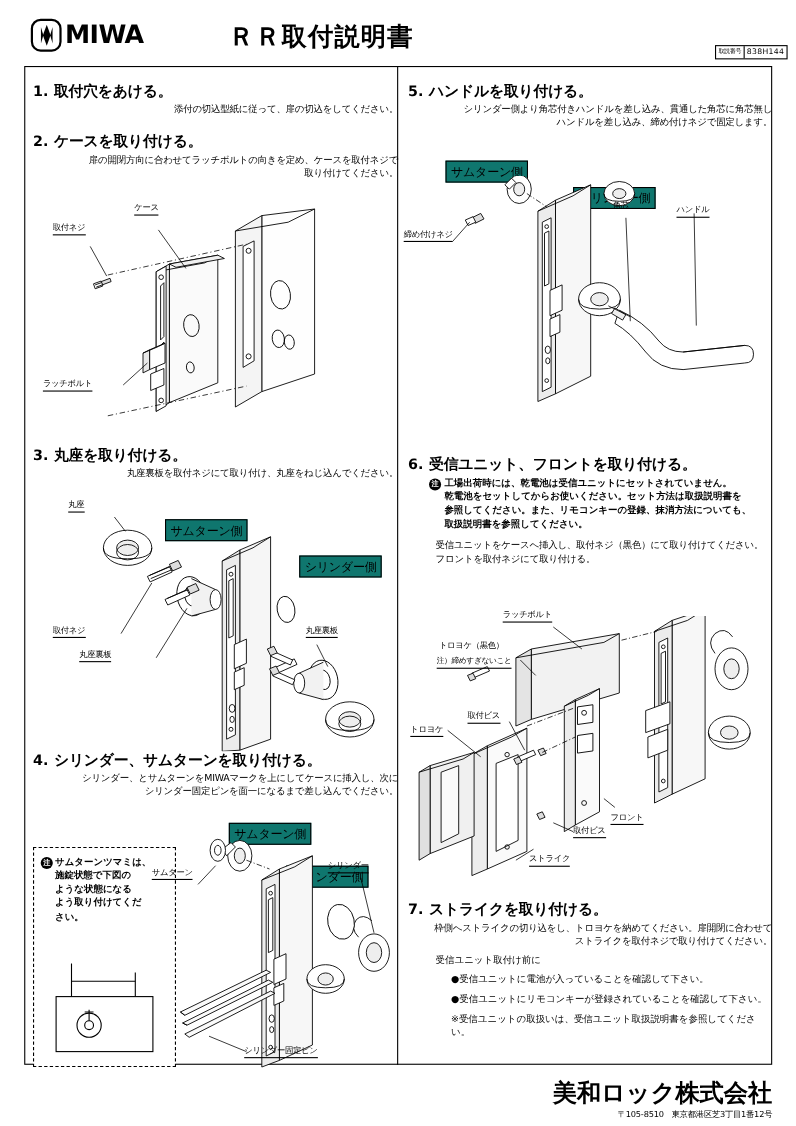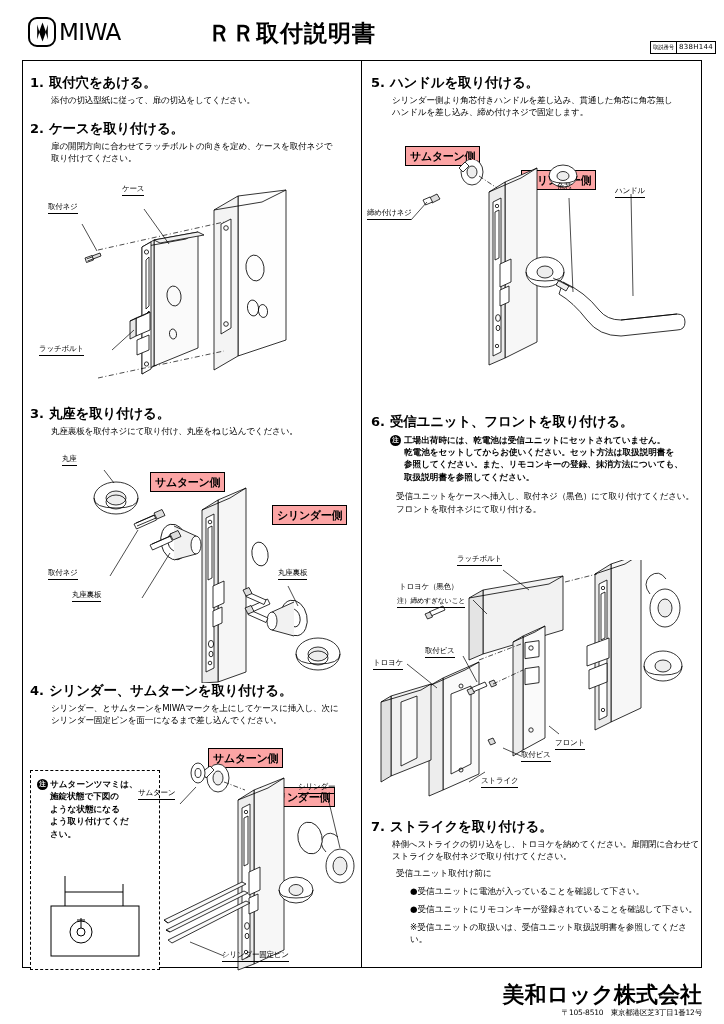--- a/index.html
+++ b/index.html
@@ -8,21 +8,21 @@
     font-family:"DejaVu Sans","Liberation Sans",sans-serif;
     color:#000;overflow:hidden;position:relative;
   }
   .page{position:absolute;inset:0;}
 
   
   .header{position:absolute;left:0;top:0;width:724px;height:58px;}
   .logo{position:absolute;left:28px;top:17px;display:flex;align-items:center;gap:3px;}
   .logo-mark{width:28px;height:30px;border:2.5px solid #000;border-radius:9px;
     display:flex;align-items:center;justify-content:center;box-sizing:border-box;}
-  .logo-text{font-size:23px;font-weight:normal;letter-spacing:-0.5px;line-height:1;}
+  .logo-text{font-size:23px;font-weight:bold;letter-spacing:-0.5px;line-height:1;}
   .doc-title{position:absolute;left:0;top:18px;width:584px;text-align:center;
     font-size:23px;font-weight:bold;letter-spacing:1px;}
   .docnum{position:absolute;right:8px;top:41px;display:flex;border:1px solid #000;
     font-size:6.5px;line-height:1;height:11px;align-items:stretch;}
   .docnum span{display:flex;align-items:center;padding:0 2px;white-space:nowrap;}
   .docnum .k{border-right:1px solid #000;font-size:5.5px;letter-spacing:-0.3px;}
   .docnum .v{font-size:7px;letter-spacing:0.3px;}
 
   
   .frame{position:absolute;left:22px;top:60px;width:680px;height:908px;
@@ -32,35 +32,35 @@
   .col{position:absolute;top:60px;height:908px;box-sizing:border-box;}
   .col-left{left:22px;width:340px;}
   .col-right{left:363px;width:339px;}
 
   
   .step{position:absolute;left:0;width:100%;}
   .step-head{display:flex;align-items:baseline;}
   .step-no{font-size:13px;font-weight:bold;width:22px;flex:none;text-align:right;padding-right:5px;}
   .step-title{font-size:13.5px;font-weight:bold;letter-spacing:-0.2px;}
   .step-body{font-size:8.6px;line-height:1.45;margin:2px 0 0 29px;letter-spacing:-0.2px;}
-  .step-body p{margin:0;}
+  .step-body p{margin:0;text-align:right;}
 
   .note{display:flex;margin:3px 0 0 27px;font-size:8.6px;line-height:1.42;font-weight:bold;}
   .note-mark{flex:none;width:11px;height:11px;border-radius:50%;background:#000;color:#fff;
     font-size:6.5px;font-weight:bold;display:flex;align-items:center;justify-content:center;
     margin-right:3px;margin-top:1px;}
   .sub-body{font-size:8.6px;line-height:1.5;margin:7px 0 0 33px;letter-spacing:-0.2px;}
   .sub-body p{margin:0;}
   .bullets{font-size:8.6px;line-height:1.5;margin:4px 0 0 33px;}
   .bullets .ind{margin-left:14px;}
   .bullets p{margin:0 0 5px 0;}
 
   
-  .tag{position:absolute;border:1.1px solid #000;background:#fca5a5;
-    font-size:11px;font-weight:bold;padding:1.5px 4px;letter-spacing:-0.3px;white-space:nowrap;}
+  .tag{position:absolute;border:1.1px solid #000;background:#0f766e;
+    font-size:11px;font-weight:normal;padding:1.5px 4px;letter-spacing:-0.3px;white-space:nowrap;}
 
   
   .lbl{position:absolute;font-size:7.6px;white-space:nowrap;letter-spacing:-0.3px;
     padding-bottom:1px;border-bottom:0.9px solid #000;text-align:center;}
   .lbl.nb{border-bottom:none;}
   .lbl.sm{font-size:7px;}
 
   
   .dashbox{position:absolute;border:1px dashed #000;box-sizing:border-box;background:#fff;}
   .dashbox .txt{font-size:8.6px;font-weight:bold;line-height:1.45;display:flex;padding:7px 5px 0 6px;}

